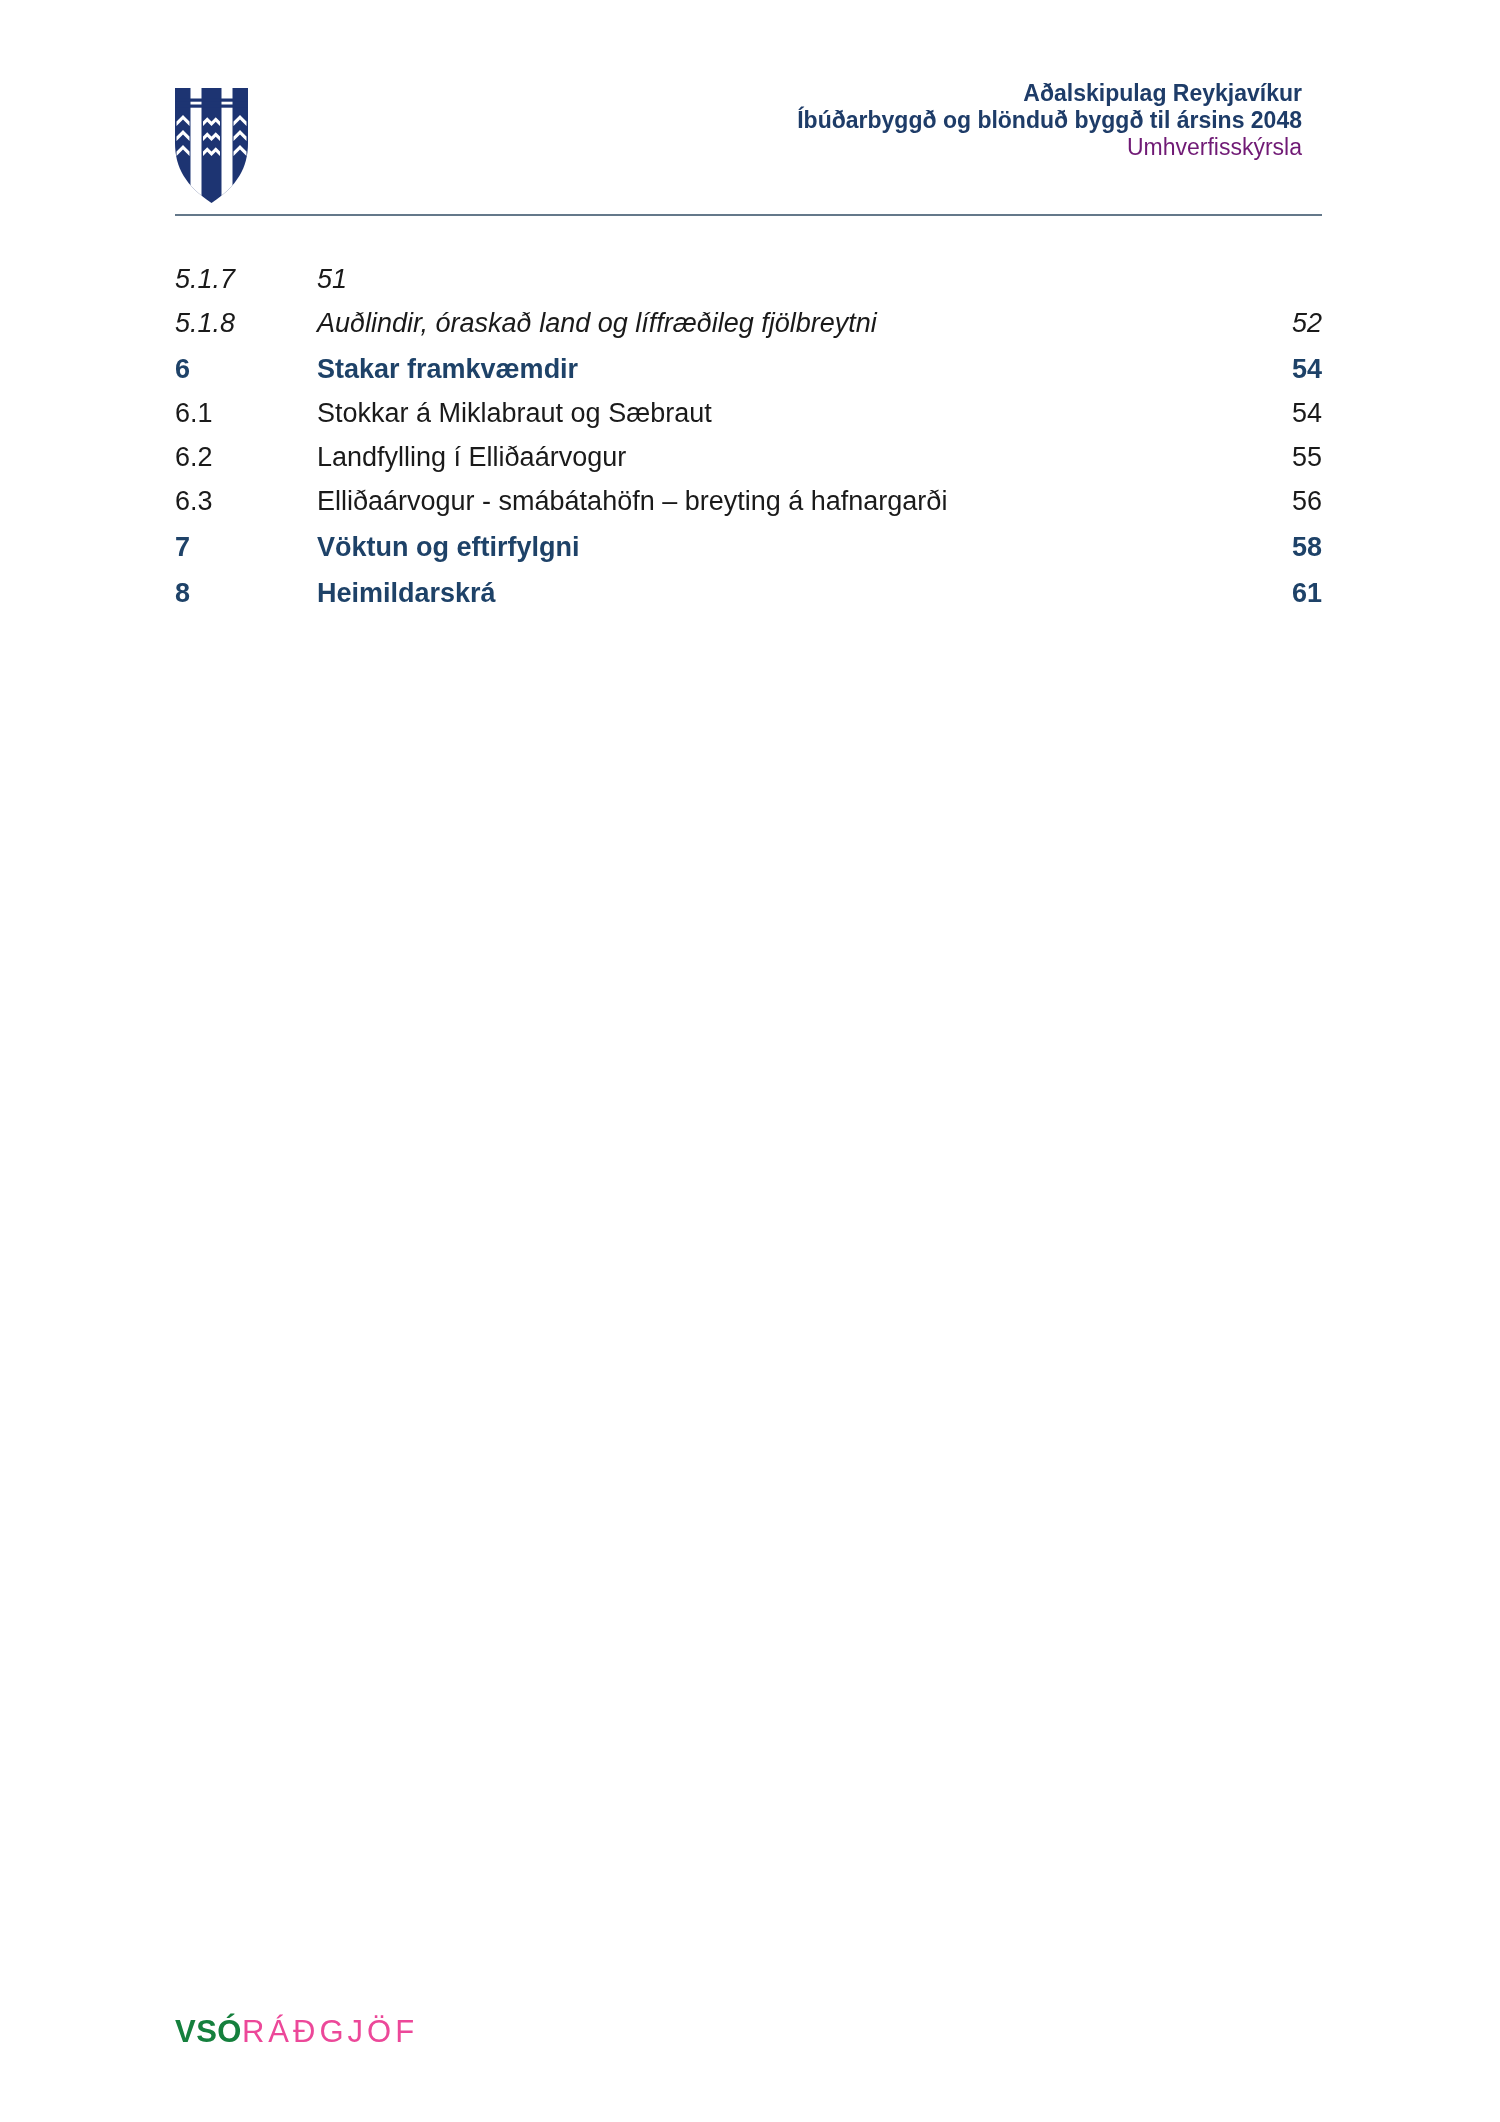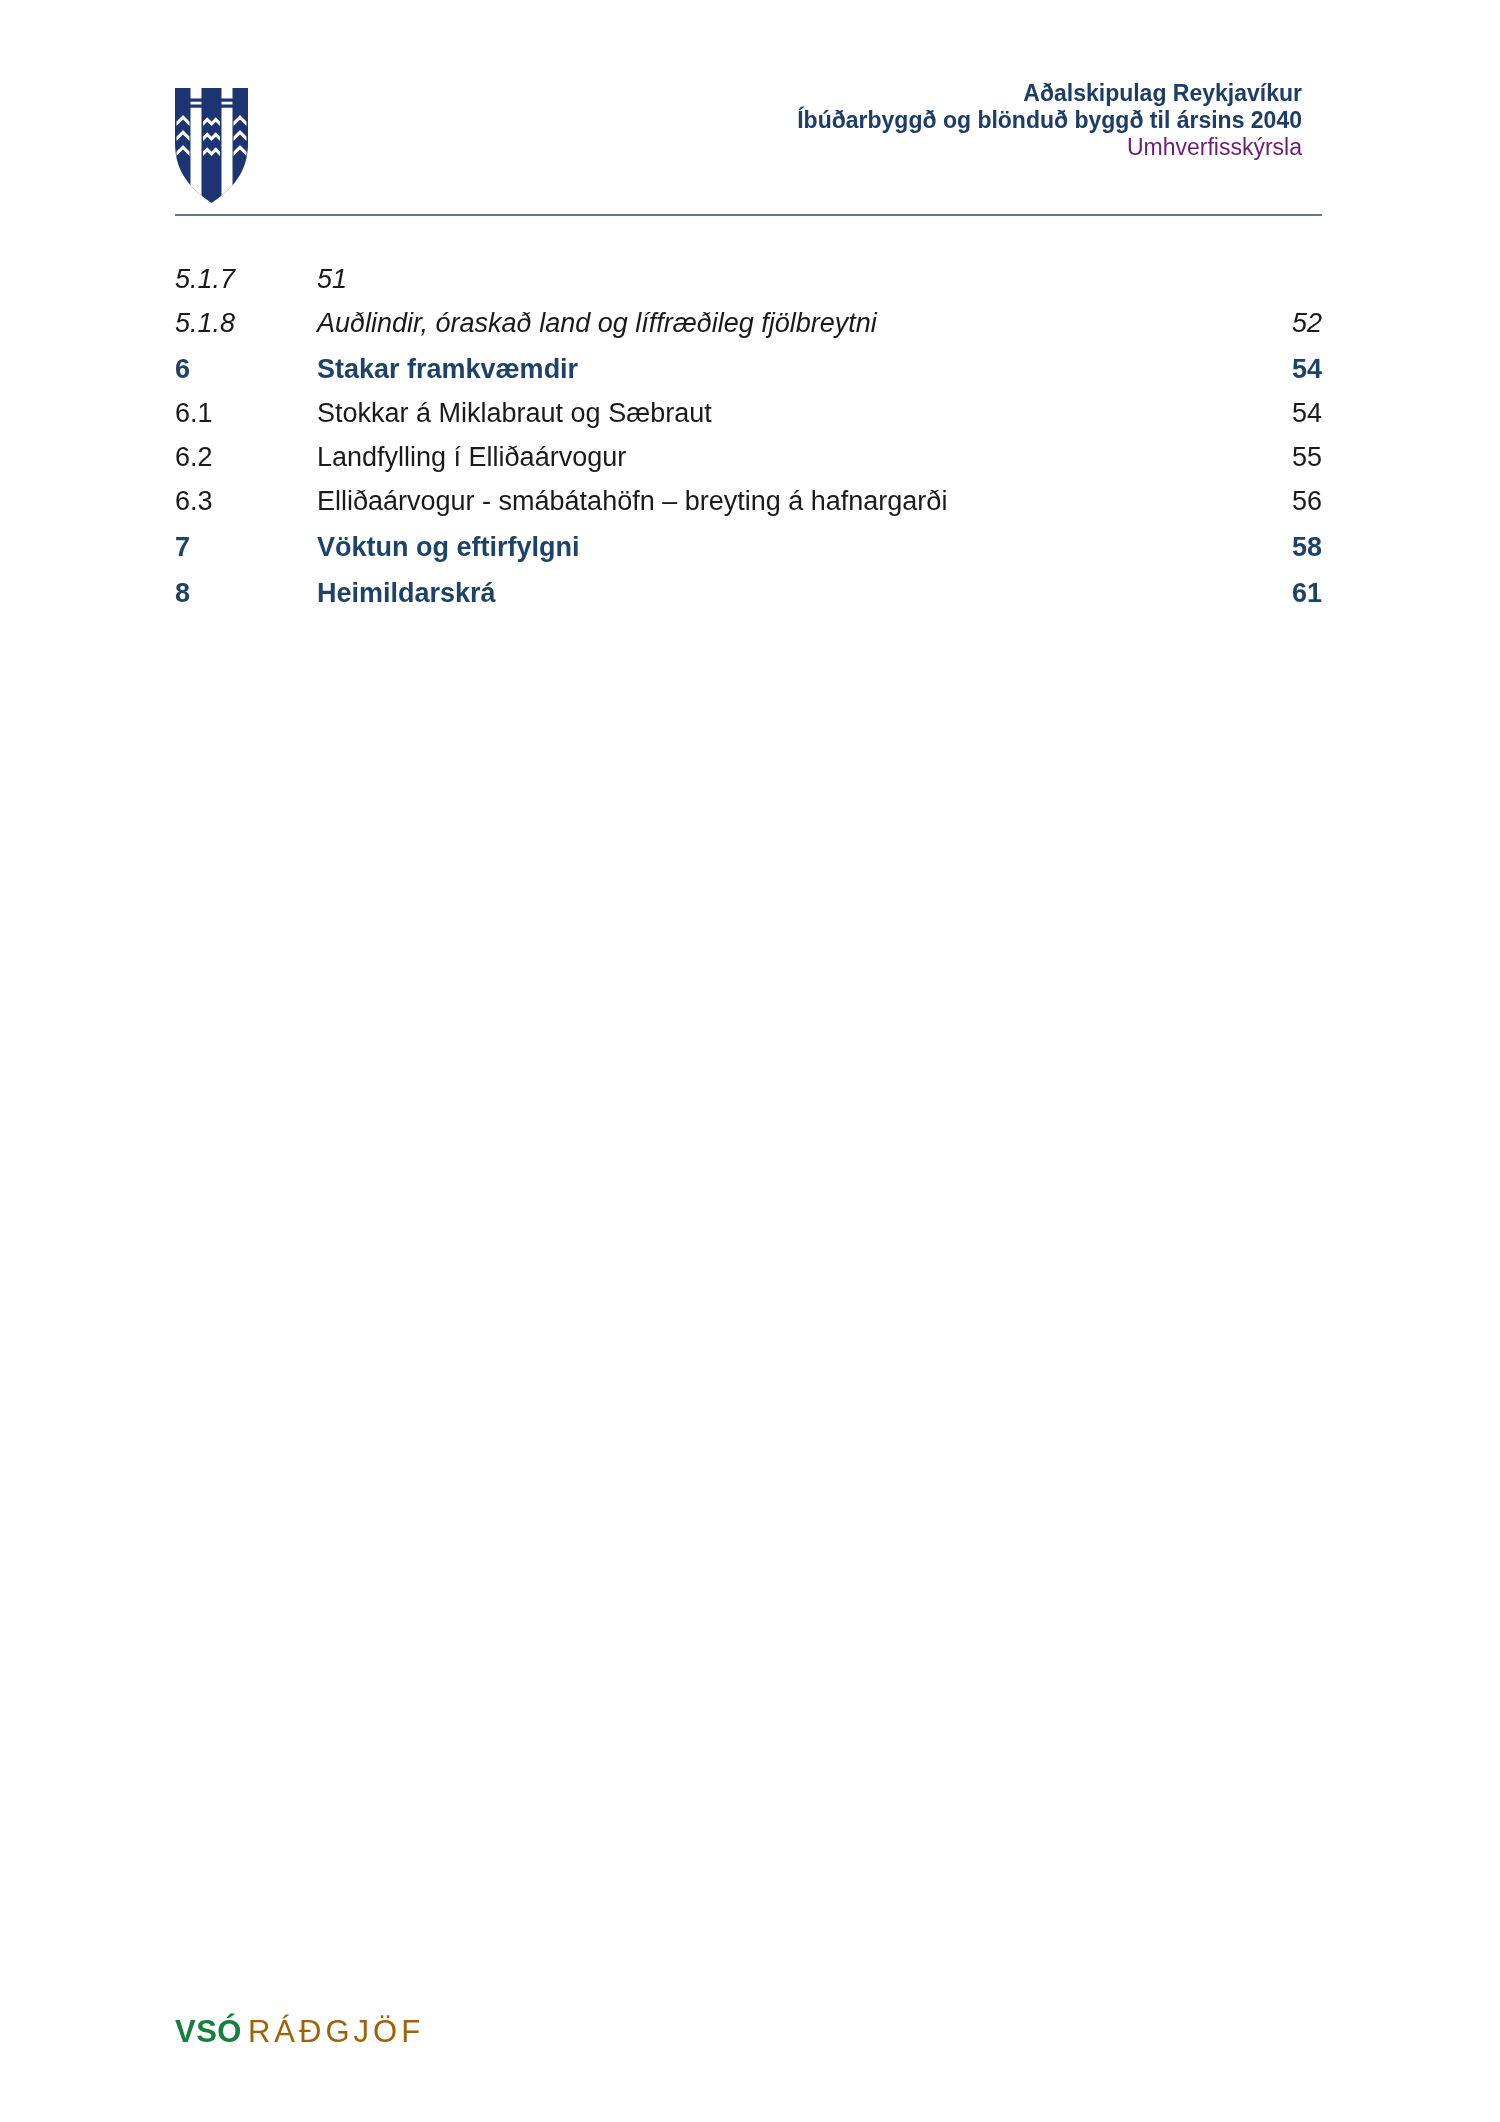--- a/index.html
+++ b/index.html
@@ -92,23 +92,22 @@
     font-size: 31px;
     white-space: nowrap;
   }
   .brand-primary {
     font-weight: bold;
     color: #15803d;
     letter-spacing: 0.5px;
   }
   .brand-secondary {
     font-weight: normal;
-    color: #a16207;
+    color: #ec4899;
     letter-spacing: 4px;
-    margin-left: 6px;
   }
 </style>
 </head>
 <body>
 
 <div class="page">
 
   <svg class="logo" viewBox="0 0 73 115" aria-hidden="true">
     <defs>
       <clipPath id="shieldClip">
@@ -130,21 +129,21 @@
       <use href="#wave" x="28" y="42"></use>
       <use href="#wave" x="28" y="57"></use>
       <use href="#chev" x="58.5" y="27"></use>
       <use href="#chev" x="58.5" y="42"></use>
       <use href="#chev" x="58.5" y="57"></use>
     </g>
   </svg>
 
   <div class="header-text">
     <div class="hl-bold">Aðalskipulag Reykjavíkur</div>
-    <div class="hl-bold">Íbúðarbyggð og blönduð byggð til ársins 2040</div>
+    <div class="hl-bold">Íbúðarbyggð og blönduð byggð til ársins 2048</div>
     <div class="hl-sub">Umhverfisskýrsla</div>
   </div>
 
   <div class="header-divider"></div>
 
   <div class="toc" id="toc">
     <div class="toc-row style-italic">
       <span class="num">5.1.7</span>
       <span class="pagenum">51</span>
     </div>

